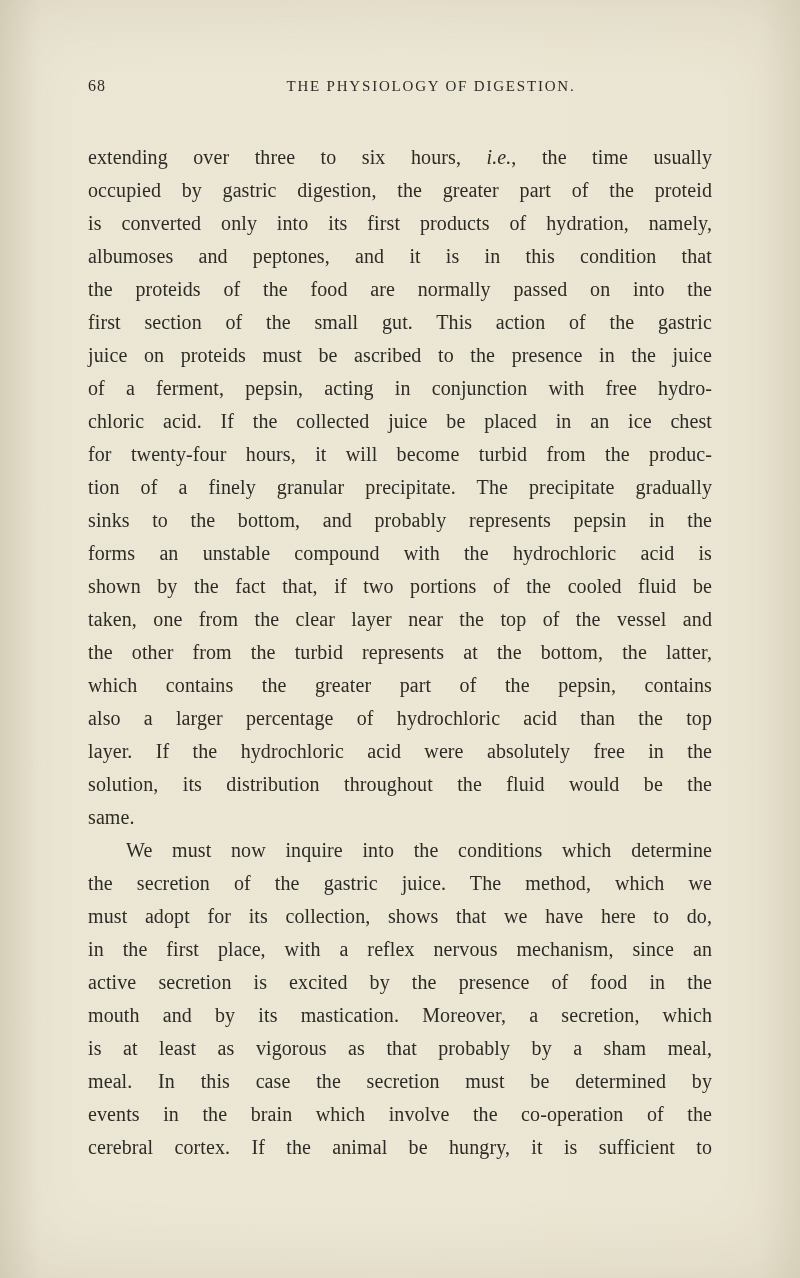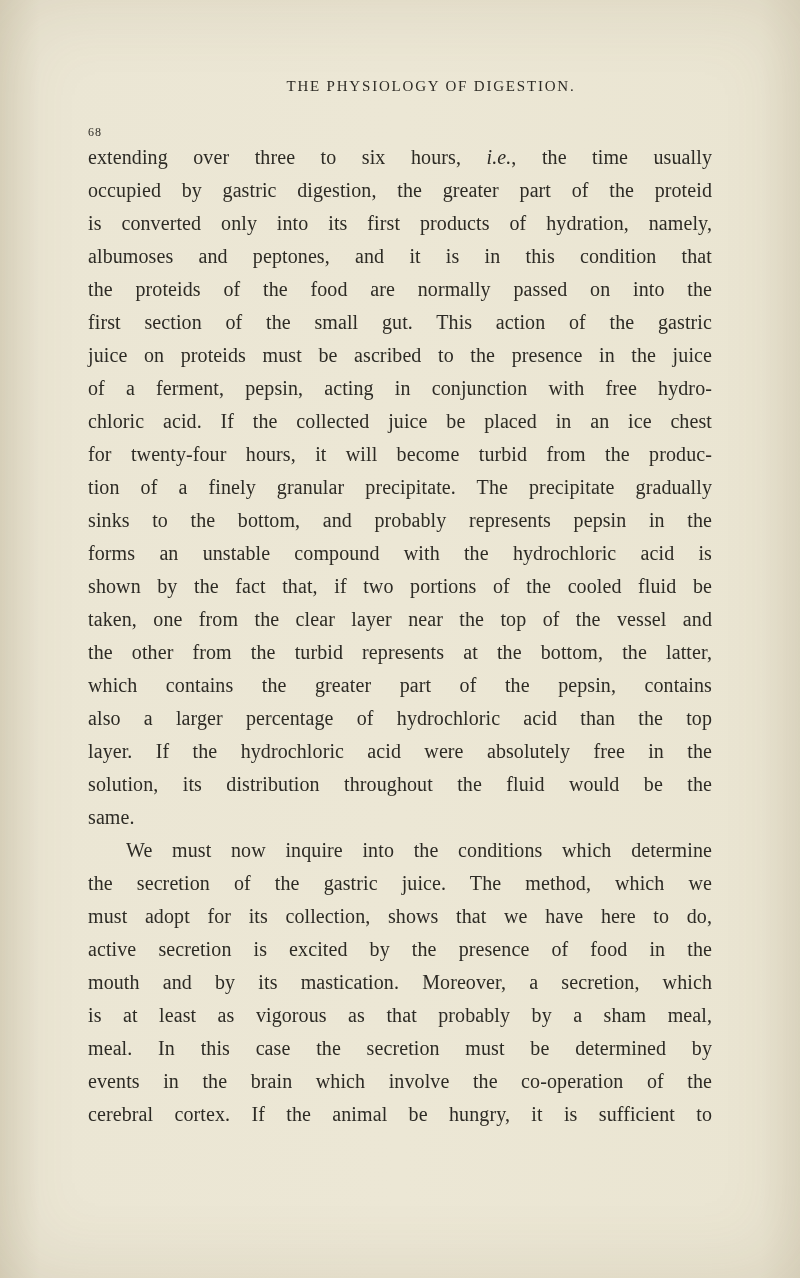--- a/index.html
+++ b/index.html
@@ -24,23 +24,22 @@
     top: 76px;
     left: 88px;
     width: 624px;
     height: 24px;
     font-size: 16px;
   }
   .page-num {
     position: absolute;
     left: 0;
     top: 1px;
-    font-size: 12px;
+    font-size: 16px;
     letter-spacing: 1px;
-    margin-top: 48px;
   }
   .running-title {
     position: absolute;
     left: 62px;
     right: 0;
     top: 2px;
     text-align: center;
     font-size: 15px;
     letter-spacing: 1.8px;
     white-space: nowrap;
@@ -93,20 +92,21 @@
       <div class="line">taken, one from the clear layer near the top of the vessel and</div>
       <div class="line">the other from the turbid represents at the bottom, the latter,</div>
       <div class="line">which contains the greater part of the pepsin, contains</div>
       <div class="line">also a larger percentage of hydrochloric acid than the top</div>
       <div class="line">layer.  If the hydrochloric acid were absolutely free in the</div>
       <div class="line">solution, its distribution throughout the fluid would be the</div>
       <div class="line no-just">same.</div>
       <div class="line indent">We must now inquire into the conditions which determine</div>
       <div class="line">the secretion of the gastric juice.  The method, which we</div>
       <div class="line">must adopt for its collection, shows that we have here to do,</div>
+      <div class="line">in the first place, with a reflex nervous mechanism, since an</div>
       <div class="line">active secretion is excited by the presence of food in the</div>
       <div class="line">mouth and by its mastication.  Moreover, a secretion, which</div>
       <div class="line">is at least as vigorous as that probably by a sham meal,</div>
       <div class="line">meal.  In this case the secretion must be determined by</div>
       <div class="line">events in the brain which involve the co-operation of the</div>
       <div class="line">cerebral cortex.  If the animal be hungry, it is sufficient to</div>
     </div>
 </div>
 
 </body></html>

